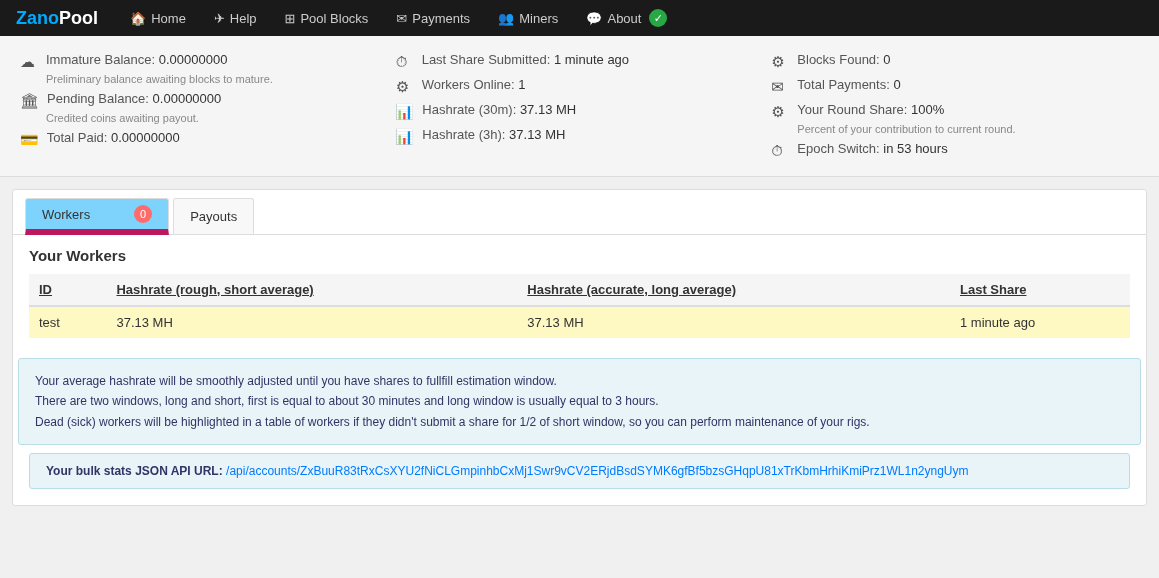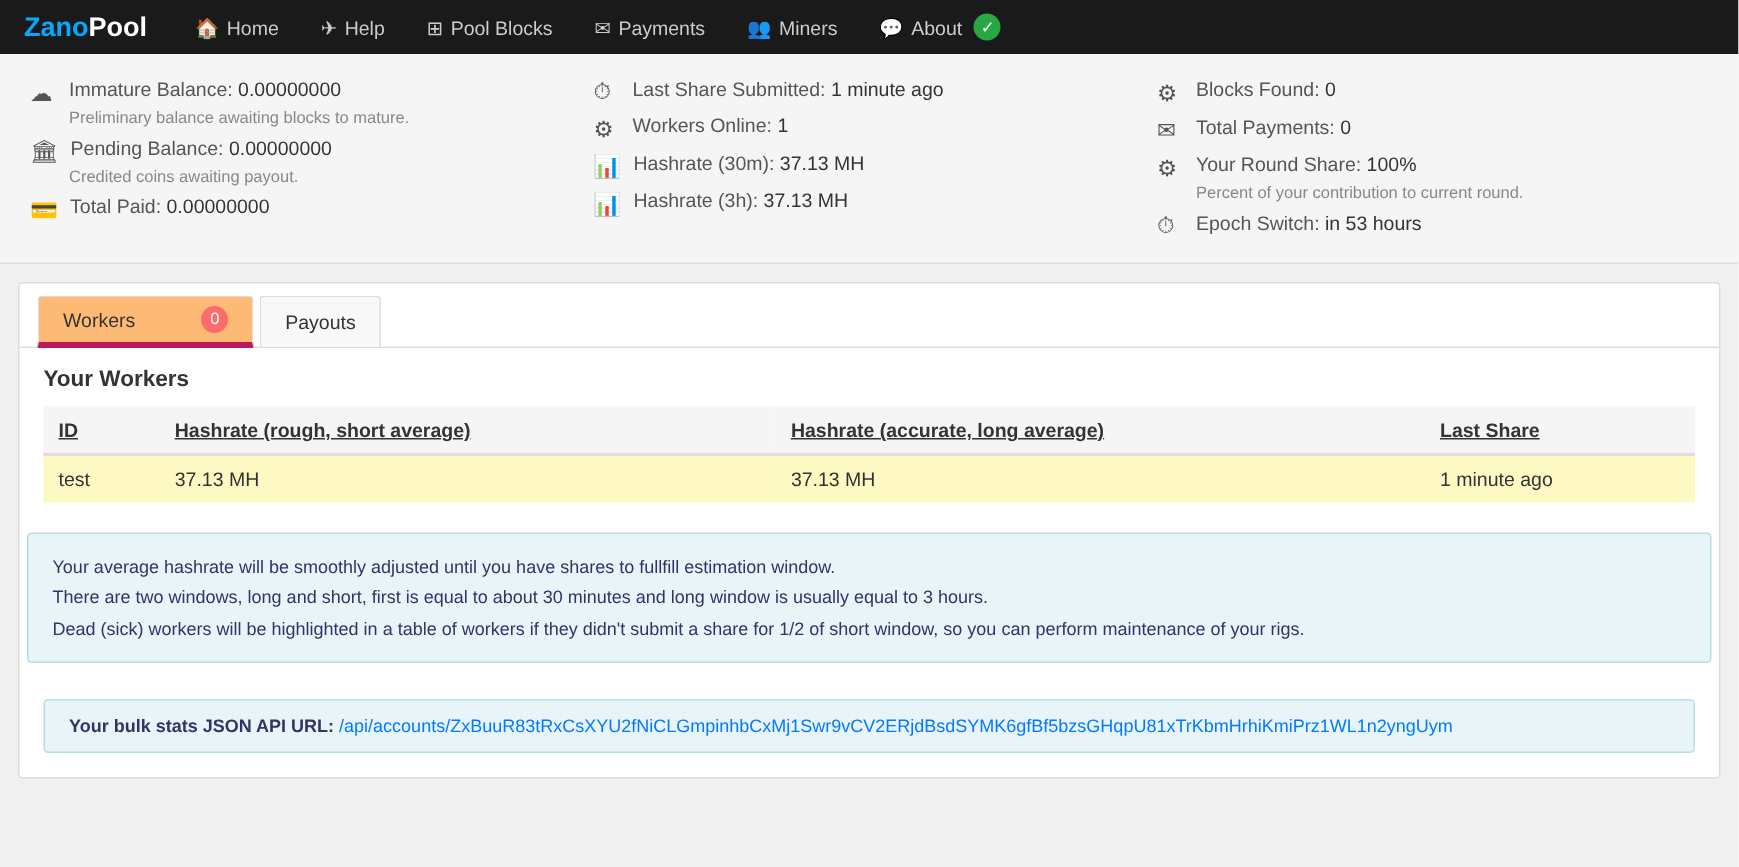--- a/index.html
+++ b/index.html
@@ -67,21 +67,21 @@
       border-bottom: none;
       background: #f8f8f8;
       cursor: pointer;
       font-size: 13px;
       border-radius: 3px 3px 0 0;
       display: flex;
       align-items: center;
       gap: 6px;
       margin-right: 4px;
     }
-    .tab.active { background: #fdba74; border-bottom: 4px solid #be185d; margin-bottom: -1px; gap: 44px; }
+    .tab.active { background: #7dd3fc; border-bottom: 6px solid #be185d; margin-bottom: -1px; gap: 44px; }
     .tab-badge {
       display: inline-flex;
       align-items: center;
       justify-content: center;
       background: #ff6b6b;
       color: white;
       border-radius: 50%;
       width: 18px;
       height: 18px;
       font-size: 11px;
@@ -103,21 +103,21 @@
       border: 1px solid #b8dce8;
       border-radius: 3px;
       padding: 12px 16px;
       font-size: 12px;
       color: #336;
       line-height: 1.7;
     }
 
     
     .url-box {
-      margin: 24px 16px 16px;
+      margin: 8px 16px 16px;
       background: #e8f4f8;
       border: 1px solid #b8dce8;
       border-radius: 3px;
       padding: 10px 16px;
       font-size: 12px;
       color: #336;
     }
     .url-label { font-weight: bold; }
     .url-value { color: #007bff; word-break: break-all; }
   </style>

